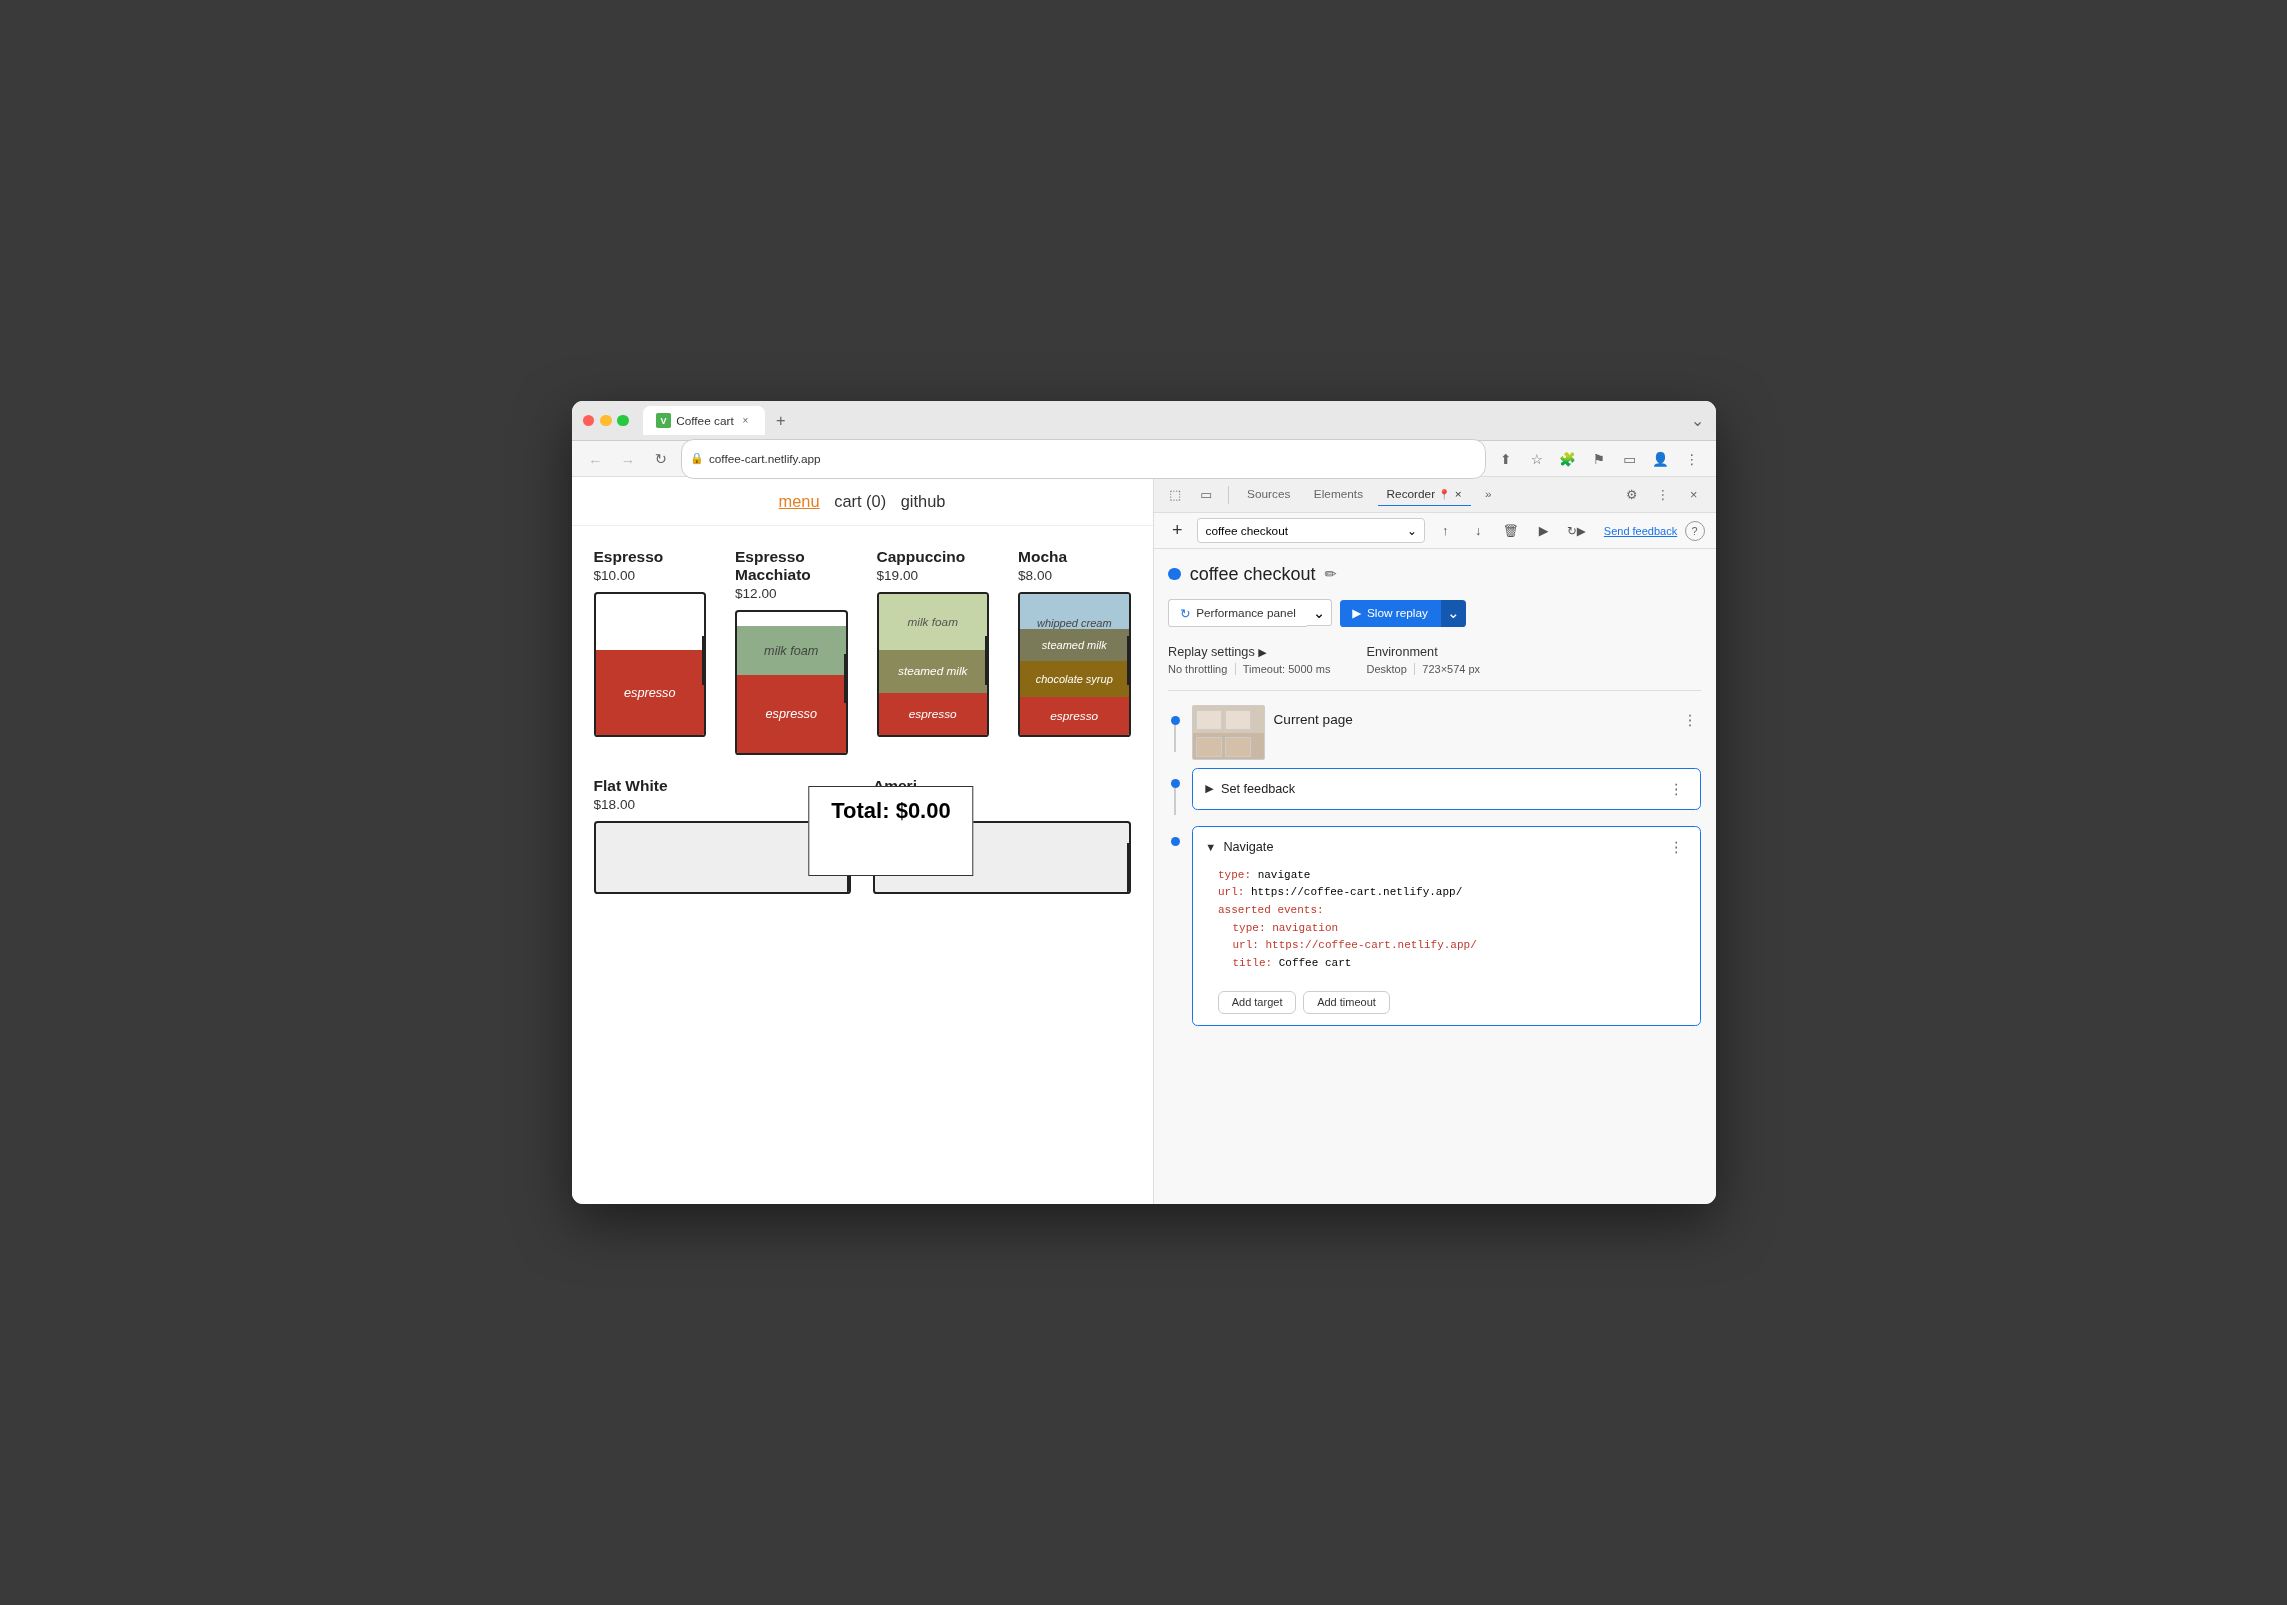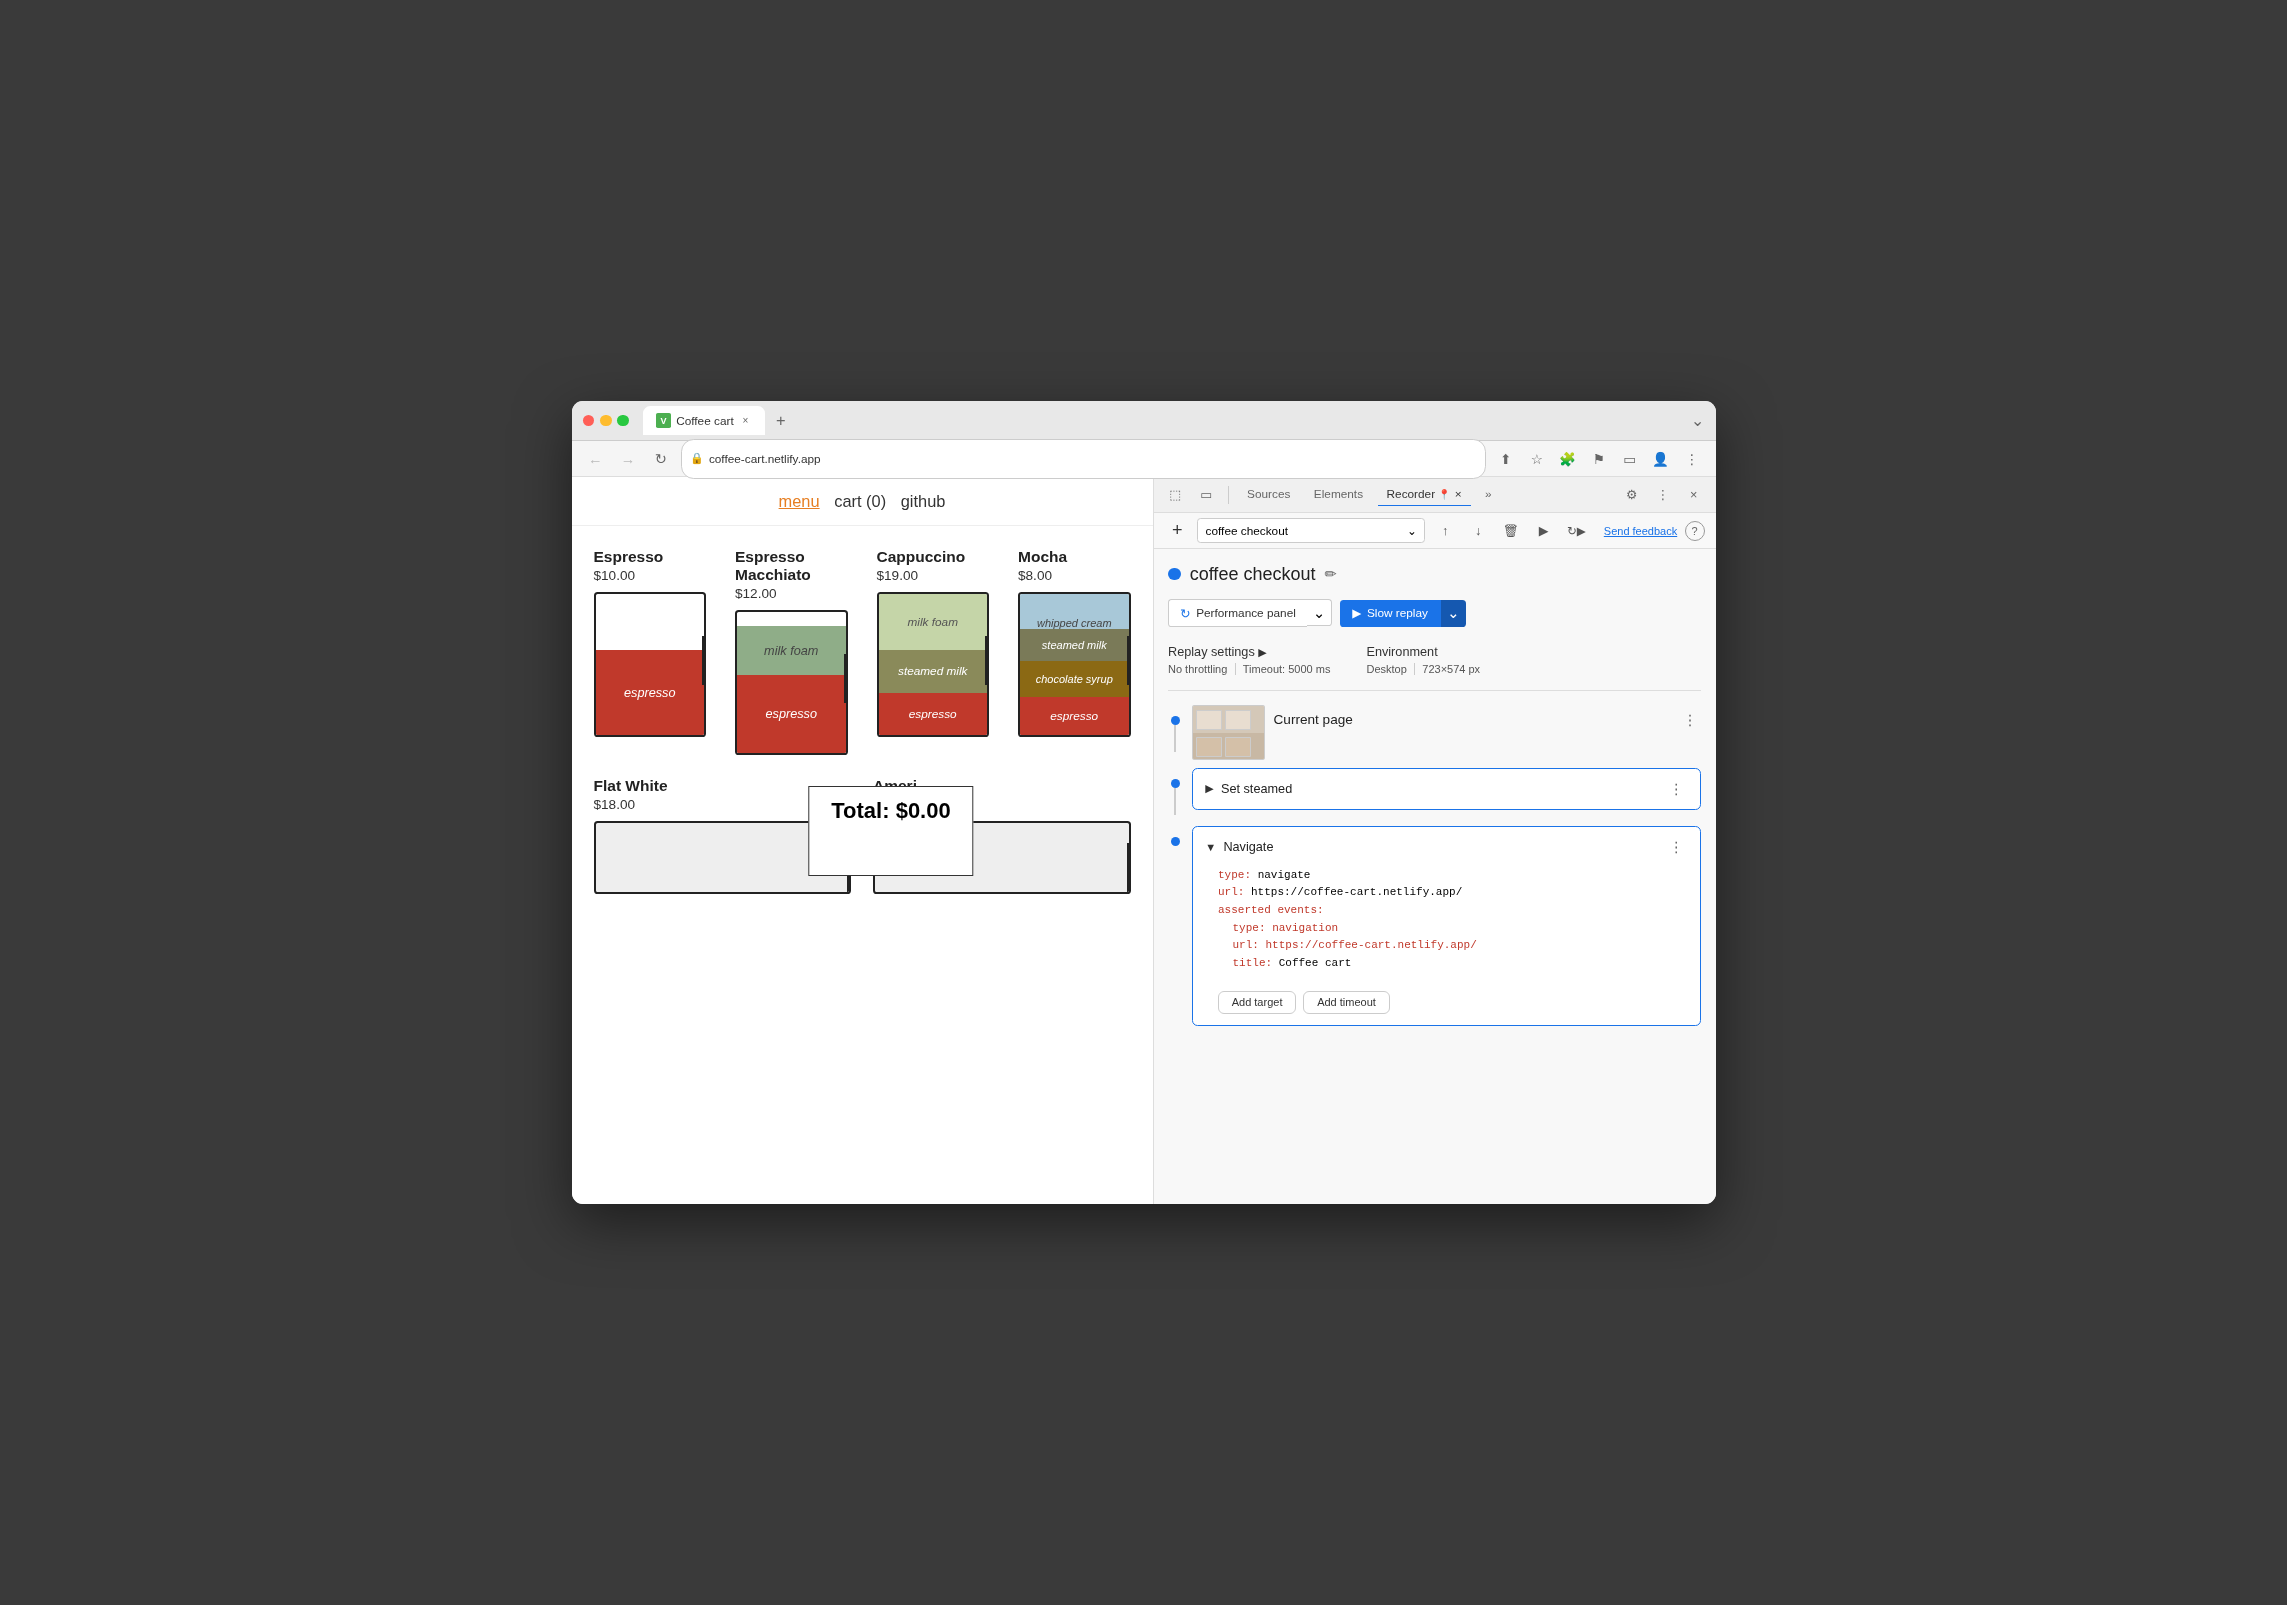--- a/index.html
+++ b/index.html
@@ -853,21 +853,21 @@
 
           <div class="step-row">
             <div class="step-timeline">
               <div class="step-dot"></div>
               <div class="step-line"></div>
             </div>
             <div style="flex:1;">
               <div class="step-card">
                 <div class="step-card-header">
                   <span class="step-arrow">▶</span>
-                  <span class="step-title">Set steamed</span>
+                  <span class="step-title">Set feedback</span>
                   <div class="step-menu-btn">⋮</div>
                 </div>
               </div>
             </div>
           </div>
 
           <div class="step-row">
             <div class="step-timeline">
               <div class="step-dot"></div>
             </div>

